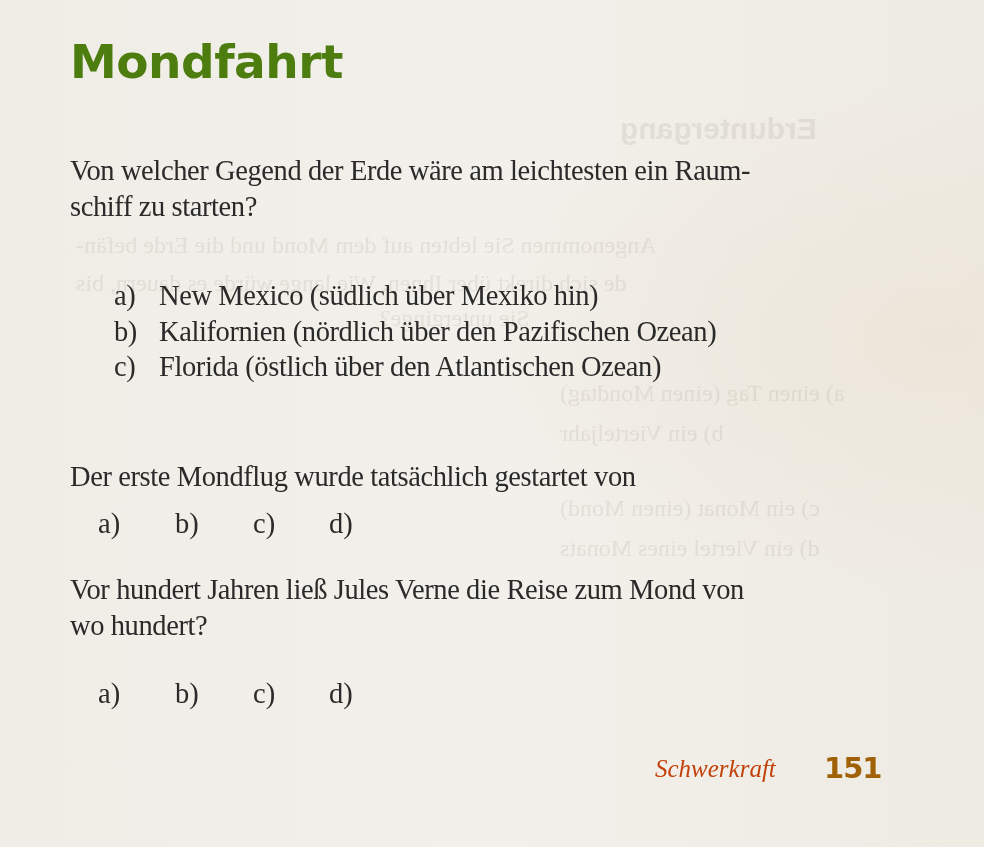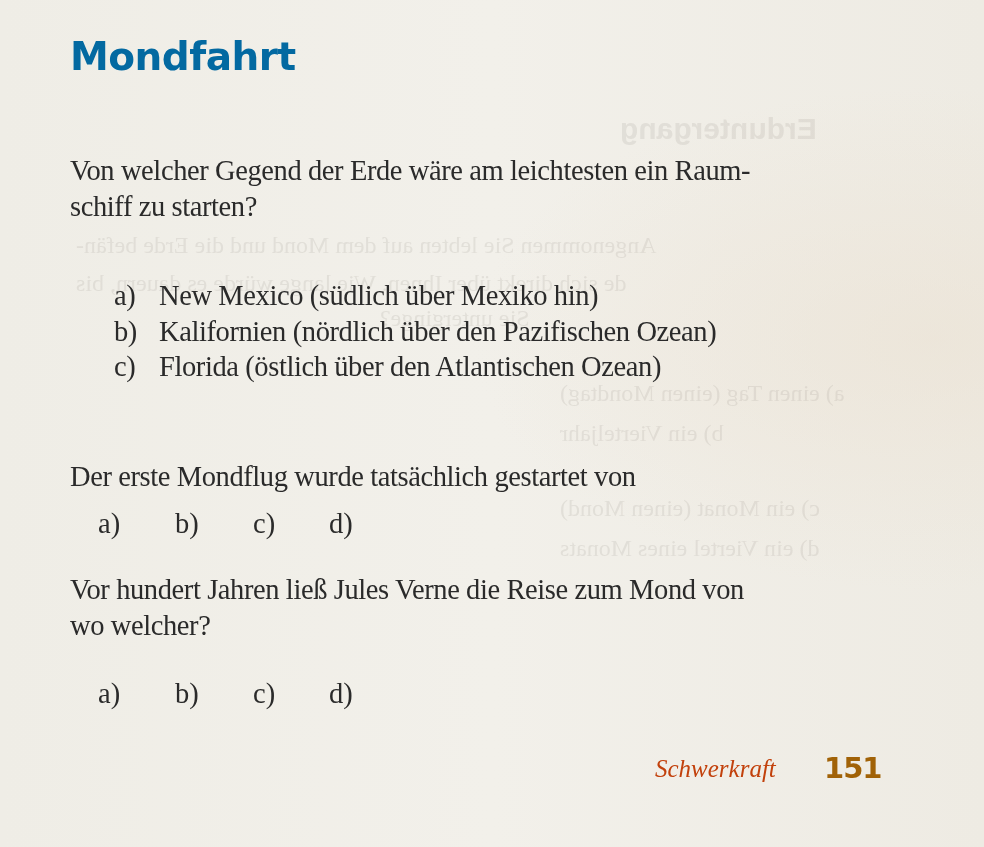--- a/index.html
+++ b/index.html
@@ -26,23 +26,23 @@
       transform: scaleX(-1);
       white-space: nowrap;
       pointer-events: none;
     }
     .title {
       position: absolute;
       left: 70px;
       top: 34px;
       font-family: "DejaVu Sans", "Liberation Sans", sans-serif;
       font-weight: bold;
-      font-size: 39px;
+      font-size: 47px;
       letter-spacing: -0.5px;
-      color: #0369a1;
+      color: #4d7c0f;
       margin: 0;
     }
     .para {
       position: absolute;
       left: 70px;
       width: 810px;
       font-size: 28.5px;
       line-height: 35.5px;
       letter-spacing: -0.4px;
       margin: 0;
@@ -130,21 +130,21 @@
     <span style="width:77px;">a)</span>
     <span style="width:78px;">b)</span>
     <span style="width:76px;">c)</span>
     <span>d)</span>
   </div>
 </div>
 
 <div>
   <p class="para" style="top:572px;">
     <span>Vor hundert Jahren ließ Jules Verne die Reise zum Mond von</span><br>
-    <span>wo welcher?</span>
+    <span>wo hundert?</span>
   </p>
   <div class="inline-options" style="top:678px;">
     <span style="width:77px;">a)</span>
     <span style="width:78px;">b)</span>
     <span style="width:76px;">c)</span>
     <span>d)</span>
   </div>
 </div>
 
 <div class="footer-section">Schwerkraft</div>

